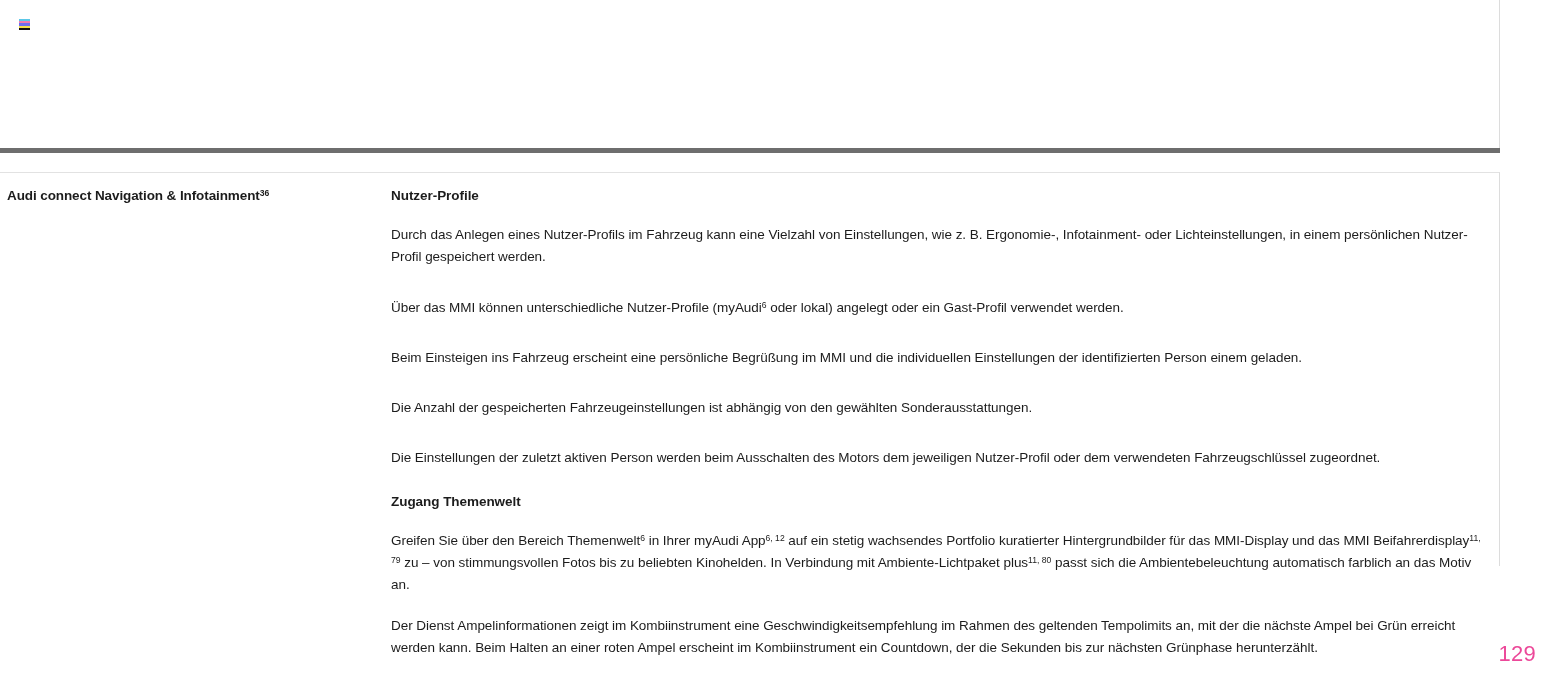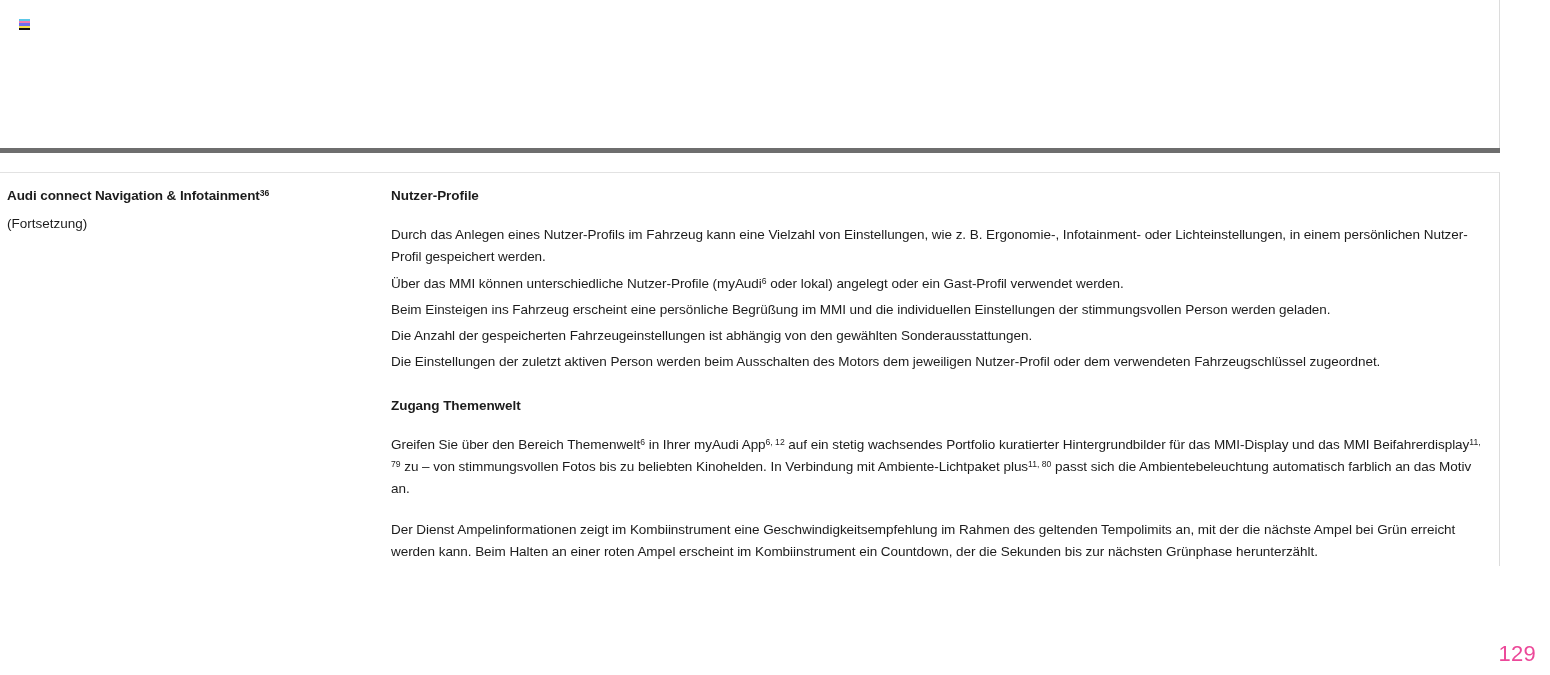--- a/index.html
+++ b/index.html
@@ -107,21 +107,21 @@
     margin: 0;
   }
   .para {
     font-size: 13.5px;
     font-weight: normal;
     line-height: 22.3px;
     letter-spacing: -0.05px;
     margin: 0;
     max-width: 1098px;
   }
-  .gap-para { margin-top: 4px; }
+  .gap-para { margin-top: 28px; }
   .gap-heading { margin-top: 21px; }
   .tight { margin-top: 18px; }
 
   sup {
     font-size: 8.6px;
     line-height: 0;
     vertical-align: 0.48em;
     letter-spacing: 0;
   }
 
@@ -148,32 +148,31 @@
     <i style="background:#111111"></i>
   </span>
 </div>
 
 <div id="header-rule"></div>
 
 <div id="content-block">
 
   <div id="label-column">
     <div id="section-title"><span>Audi connect Navigation &amp; Infotainment</span><sup>36</sup></div>
-    <div id="section-subtitle">(Fortsetzung)</div>
   </div>
 
   <div id="body-column">
 
     <div class="sub-heading">Nutzer-Profile</div>
 
     <p class="para tight">Durch das Anlegen eines Nutzer-Profils im Fahrzeug kann eine Vielzahl von Einstellungen, wie z. B. Ergonomie-, Infotainment- oder Lichteinstellungen, in einem persönlichen Nutzer-Profil gespeichert werden.</p>
 
     <p class="para gap-para"><span>Über das MMI können unterschiedliche Nutzer-Profile (myAudi</span><sup>6</sup><span> oder lokal) angelegt oder ein Gast-Profil verwendet werden.</span></p>
 
-    <p class="para gap-para">Beim Einsteigen ins Fahrzeug erscheint eine persönliche Begrüßung im MMI und die individuellen Einstellungen der stimmungsvollen Person werden geladen.</p>
+    <p class="para gap-para">Beim Einsteigen ins Fahrzeug erscheint eine persönliche Begrüßung im MMI und die individuellen Einstellungen der identifizierten Person einem geladen.</p>
 
     <p class="para gap-para">Die Anzahl der gespeicherten Fahrzeugeinstellungen ist abhängig von den gewählten Sonderausstattungen.</p>
 
     <p class="para gap-para">Die Einstellungen der zuletzt aktiven Person werden beim Ausschalten des Motors dem jeweiligen Nutzer-Profil oder dem verwendeten Fahrzeugschlüssel zugeordnet.</p>
 
     <div class="sub-heading gap-heading">Zugang Themenwelt</div>
 
     <p class="para tight"><span>Greifen Sie über den Bereich Themenwelt</span><sup>6</sup><span> in Ihrer myAudi App</span><sup>6, 12</sup><span> auf ein stetig wachsendes Portfolio kuratierter Hintergrundbilder für das MMI-Display und das MMI Beifahrerdisplay</span><sup>11, 79</sup><span> zu – von stimmungsvollen Fotos bis zu beliebten Kinohelden. In Verbindung mit Ambiente-Lichtpaket plus</span><sup>11, 80</sup><span> passt sich die Ambientebeleuchtung automatisch farblich an das Motiv an.</span></p>
 
 

